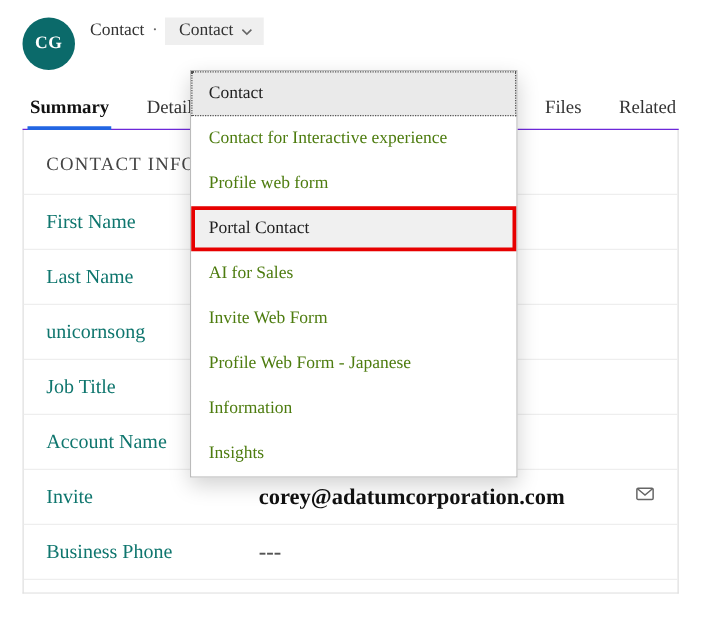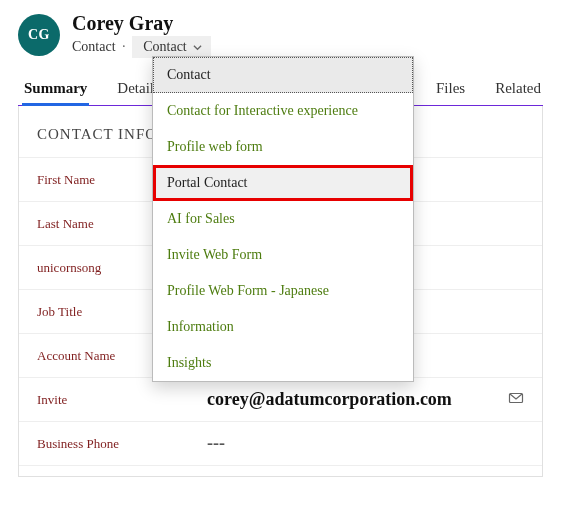--- a/index.html
+++ b/index.html
@@ -41,21 +41,21 @@
   .section-title {
     font-size: 15px; letter-spacing: 1px; color: #444; padding: 6px 18px 14px 18px;
   }
 
   
   .field-row {
     display: flex; align-items: center; padding: 11px 18px;
     border-top: 1px solid #eee; min-height: 44px;
   }
   .field-row:last-child { border-bottom: 1px solid #eee; }
-  .field-label { width: 170px; font-size: 13px; color: #7f1d1d; }
+  .field-label { width: 170px; font-size: 16px; color: #0f766e; }
   .field-value { flex: 1 1 auto; font-size: 18px; color: #111; display: flex; align-items: center; gap: 8px; }
   .field-value.link { color: #2266e3; font-weight: 600; }
   .field-value.bold { font-weight: 600; }
   .field-value.muted { color: #555; font-weight: 600; }
   .row-action { flex: 0 0 auto; color: #666; cursor: pointer; }
 
   .account-glyph {
     width: 16px; height: 16px; display:inline-block;
   }
 
@@ -87,21 +87,20 @@
 </head>
 <body>
 
 <div class="page">
 
   <div class="header">
     <div class="avatar">
       <span>CG</span>
     </div>
     <div class="header-text">
-      <div class="title">Corey Gray</div>
       <div class="subtitle-row">
         <span>Contact</span>
         <span class="dot">·</span>
         <span class="view-switcher">
           <span>Contact</span>
           <span class="chev-sm">
             <svg viewBox="0 0 10 10" width="9" height="9">
                 <path d="M1 3 L5 7 L9 3" fill="none" stroke="#666" stroke-width="1.4"></path>
               </svg>
           </span>

